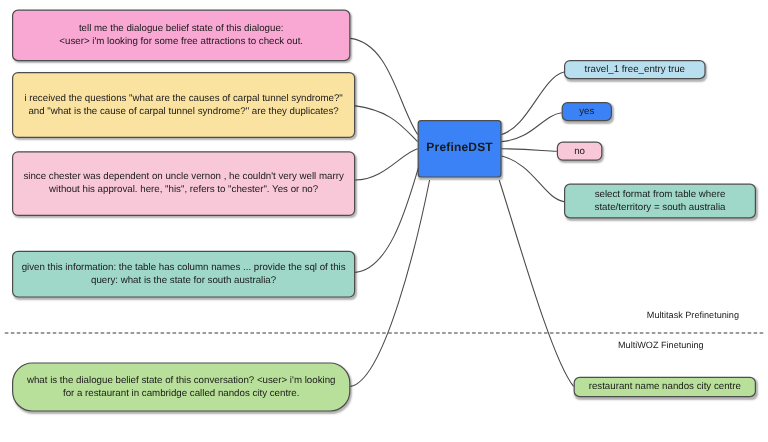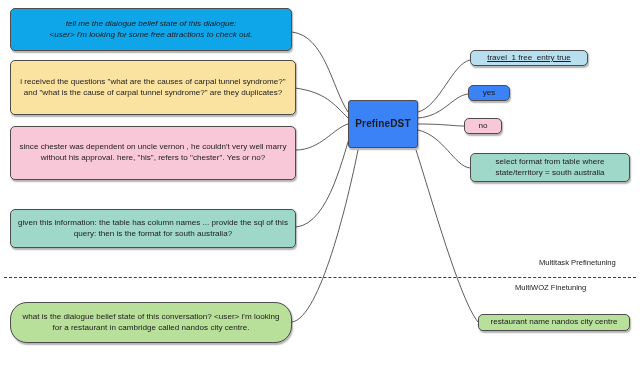--- a/index.html
+++ b/index.html
@@ -84,34 +84,34 @@
       <path d="M292,322 C320,318 348,200 358,150"></path>
 
       <path d="M418,112 C440,106 452,64 470,60"></path>
       <path d="M418,118 C444,116 452,96 468,94"></path>
       <path d="M418,124 C444,124 454,126 464,126"></path>
       <path d="M418,130 C444,136 454,166 470,168"></path>
       <path d="M416,150 C432,200 460,300 478,322"></path>
     </g>
   </svg>
 
-  <div class="node" id="n-in-0" style="left:10px; top:8px; width:282px; height:43px; background:#0ea5e9;font-style:italic;">tell me the dialogue belief state of this dialogue:
+  <div class="node" id="n-in-0" style="left:10px; top:8px; width:282px; height:43px; background:#f9a8d4;">tell me the dialogue belief state of this dialogue:
 &lt;user&gt; i'm looking for some free attractions to check out.</div>
 
   <div class="node" id="n-in-1" style="left:10px; top:60px; width:286px; height:55px; background:#fae2a0;">i received the questions "what are the causes of carpal tunnel syndrome?" and "what is the cause of carpal tunnel syndrome?" are they duplicates?</div>
 
   <div class="node" id="n-in-2" style="left:10px; top:126px; width:286px; height:54px; background:#f8c8d8;">since chester was dependent on uncle vernon , he couldn't very well marry without his approval. here, "his", refers to "chester". Yes or no?</div>
 
-  <div class="node" id="n-in-3" style="left:10px; top:209px; width:286px; height:39px; background:#9fd8c8;">given this information: the table has column names ... provide the sql of this query: then is the format for south australia?</div>
+  <div class="node" id="n-in-3" style="left:10px; top:209px; width:286px; height:39px; background:#9fd8c8;">given this information: the table has column names ... provide the sql of this query: what is the state for south australia?</div>
 
   <div class="node" id="n-in-4" style="left:10px; top:302px; width:282px; height:41px; background:#b9e09a;border-radius:17px;">what is the dialogue belief state of this conversation? &lt;user&gt; i'm looking for a restaurant in cambridge called nandos city centre.</div>
 
   <div class="node center" id="n-center" style="left:348px; top:100px; width:70px; height:48px;">PrefineDST</div>
 
-  <div class="node" id="n-out-0" style="left:470px; top:50px; width:118px; height:16px; background:#b8dff0;text-decoration:underline;">travel_1 free_entry true</div>
+  <div class="node" id="n-out-0" style="left:470px; top:50px; width:118px; height:16px; background:#b8dff0;">travel_1 free_entry true</div>
 
   <div class="node" id="n-out-1" style="left:468px; top:85px; width:42px; height:16px; background:#3b82f6;">yes</div>
 
   <div class="node" id="n-out-2" style="left:464px; top:118px; width:38px; height:16px; background:#f8c8d8;">no</div>
 
   <div class="node" id="n-out-3" style="left:470px; top:153px; width:160px; height:29px; background:#9fd8c8;">select  format from table where state/territory = south australia</div>
 
   <div class="node" id="n-out-4" style="left:478px; top:314px; width:152px; height:17px; background:#b9e09a;">restaurant name nandos city centre</div>
 
   <div class="divider" style="left:4px; top:277px; width:632px;"></div>

